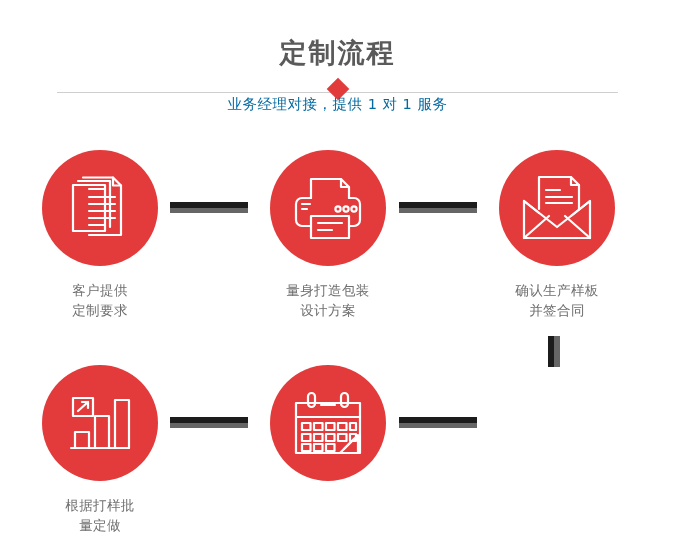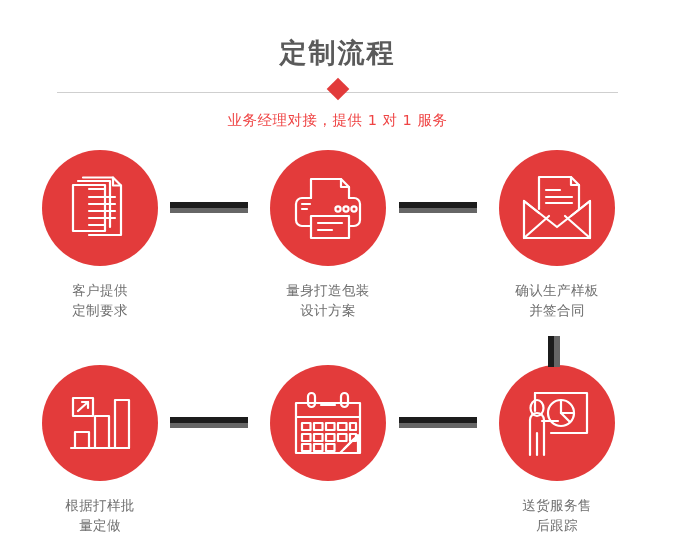--- a/index.html
+++ b/index.html
@@ -50,25 +50,25 @@
     left: 330px;
     top: 61px;
     width: 16px;
     height: 16px;
     background: #e23b3b;
     transform: rotate(45deg);
   }
   #subtitle {
     position: absolute;
     left: 0;
-    top: 90px;
+    top: 74px;
     width: 675px;
     text-align: center;
     font-size: 14.5px;
-    color: #ef4444;
+    color: #0369a1;
     letter-spacing: 0.5px;
     line-height: 20px;
   }
 
   
   #flow-grid {
     position: absolute;
     left: 0;
     top: 130px;
     width: 671px;
@@ -270,42 +270,20 @@
           <rect x="8" y="53" width="8.5" height="7"></rect>
           <rect x="20" y="53" width="8.5" height="7"></rect>
           <rect x="32" y="53" width="8.5" height="7"></rect>
           <path d="M46 62 L64 62 L64 44 Z"></path>
           <path d="M50 58 L60 48"></path>
         </g>
       </svg>
     </div>
   </div>
 
-  <div class="flow-step step-col-2 step-row-1">
-    <div class="step-circle">
-      <svg width="68" height="68" viewBox="0 0 68 68">
-        <g fill="none" stroke="#ffffff" stroke-width="2.2" stroke-linejoin="round" stroke-linecap="round">
-          <path d="M12 4 H64 L64 44 H28"></path>
-          <path d="M12 4 L12 22"></path>
-          <circle cx="38" cy="24" r="13"></circle>
-          <path d="M38 24 L38 11"></path>
-          <path d="M38 24 L51 24"></path>
-          <path d="M38 24 L47 33"></path>
-          <ellipse cx="14" cy="19" rx="6.5" ry="8"></ellipse>
-          <path d="M7 31 A7 7 0 0 1 21 31 L21 44"></path>
-          <path d="M7 31 L7 66"></path>
-          <path d="M14 44 L14 66"></path>
-          <path d="M21 44 L21 66"></path>
-          <path d="M19 32 L35 32"></path>
-        </g>
-      </svg>
-    </div>
-    <div class="step-label">送货服务售
-后跟踪</div>
-  </div>
 
   <div class="connector-h conn-r0-a">
     <div class="bar-dark"></div>
     <div class="bar-gray"></div>
   </div>
   <div class="connector-h conn-r0-b">
     <div class="bar-dark"></div>
     <div class="bar-gray"></div>
   </div>
   <div class="connector-h conn-r1-a">

